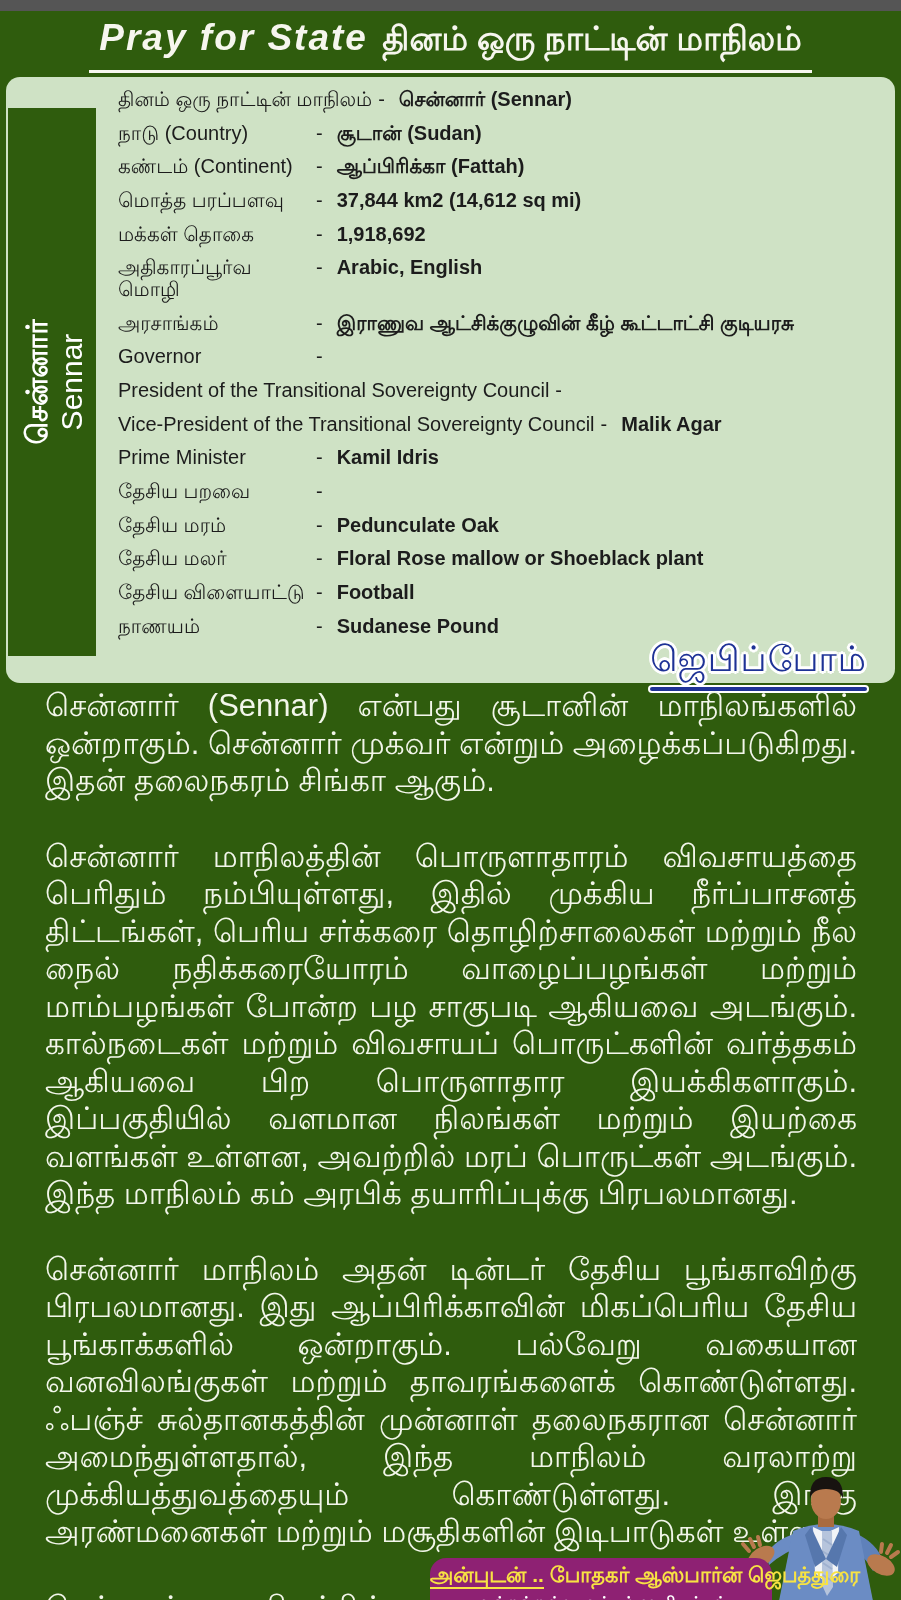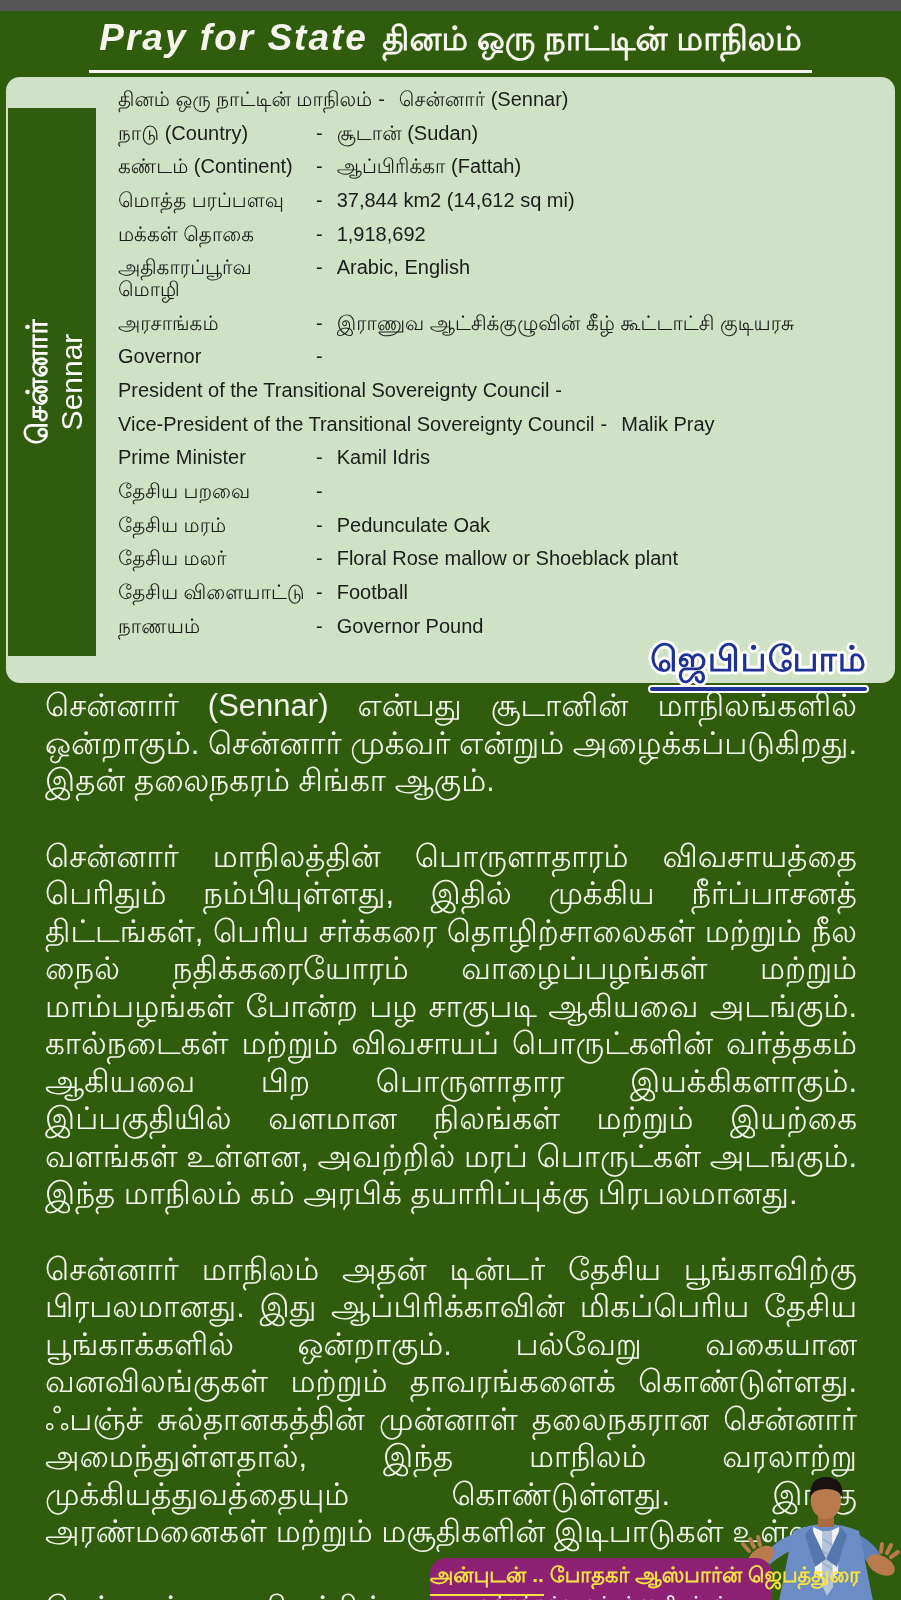--- a/index.html
+++ b/index.html
@@ -41,25 +41,25 @@
   }
   .strip-ta{left:31px;font-size:29px;font-weight:bold;}
   .strip-en{left:64px;font-size:30px;}
   .card-rows{
     position:absolute;left:118px;top:78px;width:770px;color:var(--ink);
   }
   .row{display:flex;align-items:baseline;font-size:20px;line-height:21.5px;margin-bottom:12.2px;}
   .row .lbl{flex:0 0 auto;width:192px;}
   .row.wide .lbl{width:auto;}
   .row .dash{flex:0 0 auto;padding:0 14px 0 6px;}
-  .row .val{flex:1 1 auto;}
+  .row .val{flex:1 1 auto;font-weight:bold;}
   
   .pray-badge{position:absolute;top:628px;right:34px;text-align:center;}
   .pray-badge .badge-text{
-    color:var(--badge-blue);font-size:35px;font-weight:bold;letter-spacing:1px;
+    color:var(--badge-blue);font-size:35px;font-weight:normal;letter-spacing:1px;
     text-shadow:-2px -2px 0 #fff,2px -2px 0 #fff,-2px 2px 0 #fff,2px 2px 0 #fff,
                 -3px 0 0 #fff,3px 0 0 #fff,0 -3px 0 #fff,0 3px 0 #fff;
   }
   .pray-badge .badge-underline{
     height:4px;background:var(--badge-blue);margin-top:3px;border-radius:2px;
     box-shadow:0 0 0 2px #fff;
   }
   
   .body-text{position:absolute;left:45px;top:676px;width:812px;}
   .para{
@@ -67,21 +67,21 @@
     text-align:justify;
   }
   .para:last-child{margin-bottom:0;}
   
   .footer-box{
     position:absolute;left:430px;top:1547px;width:342px;height:60px;
     background:var(--footer-magenta);border-radius:16px;text-align:center;
     padding-top:5px;box-sizing:border-box;
   }
   .sig-line{font-size:21px;font-weight:bold;color:var(--footer-yellow);white-space:nowrap;}
-  .sig-salutation{border-bottom:2px solid var(--footer-yellow);padding-bottom:8px;}
+  .sig-salutation{border-bottom:2px solid var(--footer-yellow);padding-bottom:1px;}
   .ministry-line{font-size:16px;font-weight:bold;color:#ffffff;margin-top:4px;white-space:nowrap;}
   .pastor{position:absolute;left:705px;top:1458px;width:196px;height:142px;}
 </style>
 </head>
 <body>
 
 <div class="page">
 
   <div class="header">
     <div class="title-wrap">
@@ -147,21 +147,21 @@
       </div>
 
       <div class="row wide">
         <span class="lbl">President of the Transitional Sovereignty Council</span>
         <span class="dash">-</span>
       </div>
 
       <div class="row wide">
         <span class="lbl">Vice-President of the Transitional Sovereignty Council</span>
         <span class="dash">-</span>
-        <span class="val">Malik Pray</span>
+        <span class="val">Malik Agar</span>
       </div>
 
       <div class="row">
         <span class="lbl">Prime Minister</span>
         <span class="dash">-</span>
         <span class="val">Kamil Idris</span>
       </div>
 
       <div class="row">
         <span class="lbl">தேசிய பறவை</span>
@@ -182,21 +182,21 @@
 
       <div class="row">
         <span class="lbl">தேசிய விளையாட்டு</span>
         <span class="dash">-</span>
         <span class="val">Football</span>
       </div>
 
       <div class="row">
         <span class="lbl">நாணயம்</span>
         <span class="dash">-</span>
-        <span class="val">Governor Pound</span>
+        <span class="val">Sudanese Pound</span>
       </div>
     </div>
 
   <div class="pray-badge">
     <div class="badge-text">ஜெபிப்போம்</div>
     <div class="badge-underline"></div>
   </div>
 
   <div class="body-text">
 

